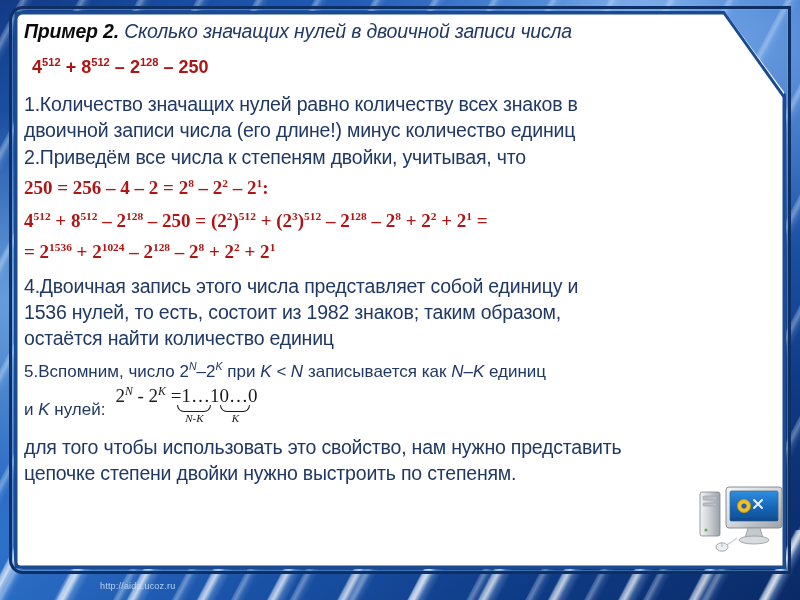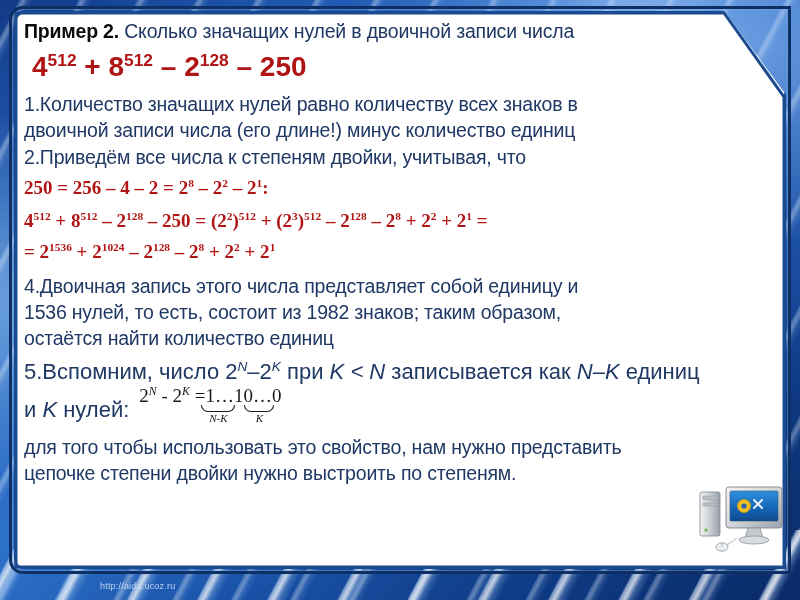--- a/index.html
+++ b/index.html
@@ -70,30 +70,30 @@
     color:#1f3864;
     font-size:19.5px;
     line-height:26px;
     white-space:nowrap;
     letter-spacing:-.2px;
   }
   .bold-black{color:#0b0b0b;font-weight:bold;}
   sup{font-size:.62em;vertical-align:super;line-height:0;}
 
   .red-sans{
-    color:#b01414;font-weight:bold;font-size:28px;line-height:30px;
+    color:#b01414;font-weight:bold;font-size:18px;line-height:30px;
     font-family:"Liberation Sans", sans-serif;white-space:nowrap;
   }
   .red-serif{
     color:#b01414;font-weight:bold;font-size:19px;line-height:28px;
     font-family:"Liberation Serif", serif;white-space:nowrap;
   }
   .red-serif sup{font-size:.60em;}
   .para5{
-    color:#1f3864;font-size:22px;line-height:26px;white-space:nowrap;
+    color:#1f3864;font-size:17px;line-height:26px;white-space:nowrap;
   }
   .ital{font-style:italic;}
 
   
   .mathbox{
     display:inline-block;vertical-align:middle;
     font-family:"Liberation Serif", serif;color:#1a1a1a;
     font-size:19px;position:relative;top:-2px;
   }
   .mathrow{white-space:nowrap;}
@@ -139,21 +139,21 @@
   <div class="frame"></div>
   <div class="panel"></div>
   <div class="panel-chamfer">
     <svg viewBox="0 0 772 558" preserveAspectRatio="none" aria-hidden="true">
       <path d="M2,2 L710,2 L770,86 L770,556 L2,556 Z" fill="none" stroke="#1b4a8f" stroke-width="3"></path>
     </svg>
   </div>
 
   <div class="content">
 
-    <div class="line" style="margin-top:4px;">
+    <div class="line" style="margin-top:4px;font-style:italic;">
       <span class="bold-black">Пример 2.</span>
       <span>Сколько значащих нулей в двоичной записи числа</span>
     </div>
 
     <div class="red-sans" style="margin-top:8px;margin-left:8px;">
       <span>4</span><sup>512</sup>
       <span>+</span>
       <span>8</span><sup>512</sup>
       <span>–</span>
       <span>2</span><sup>128</sup>

